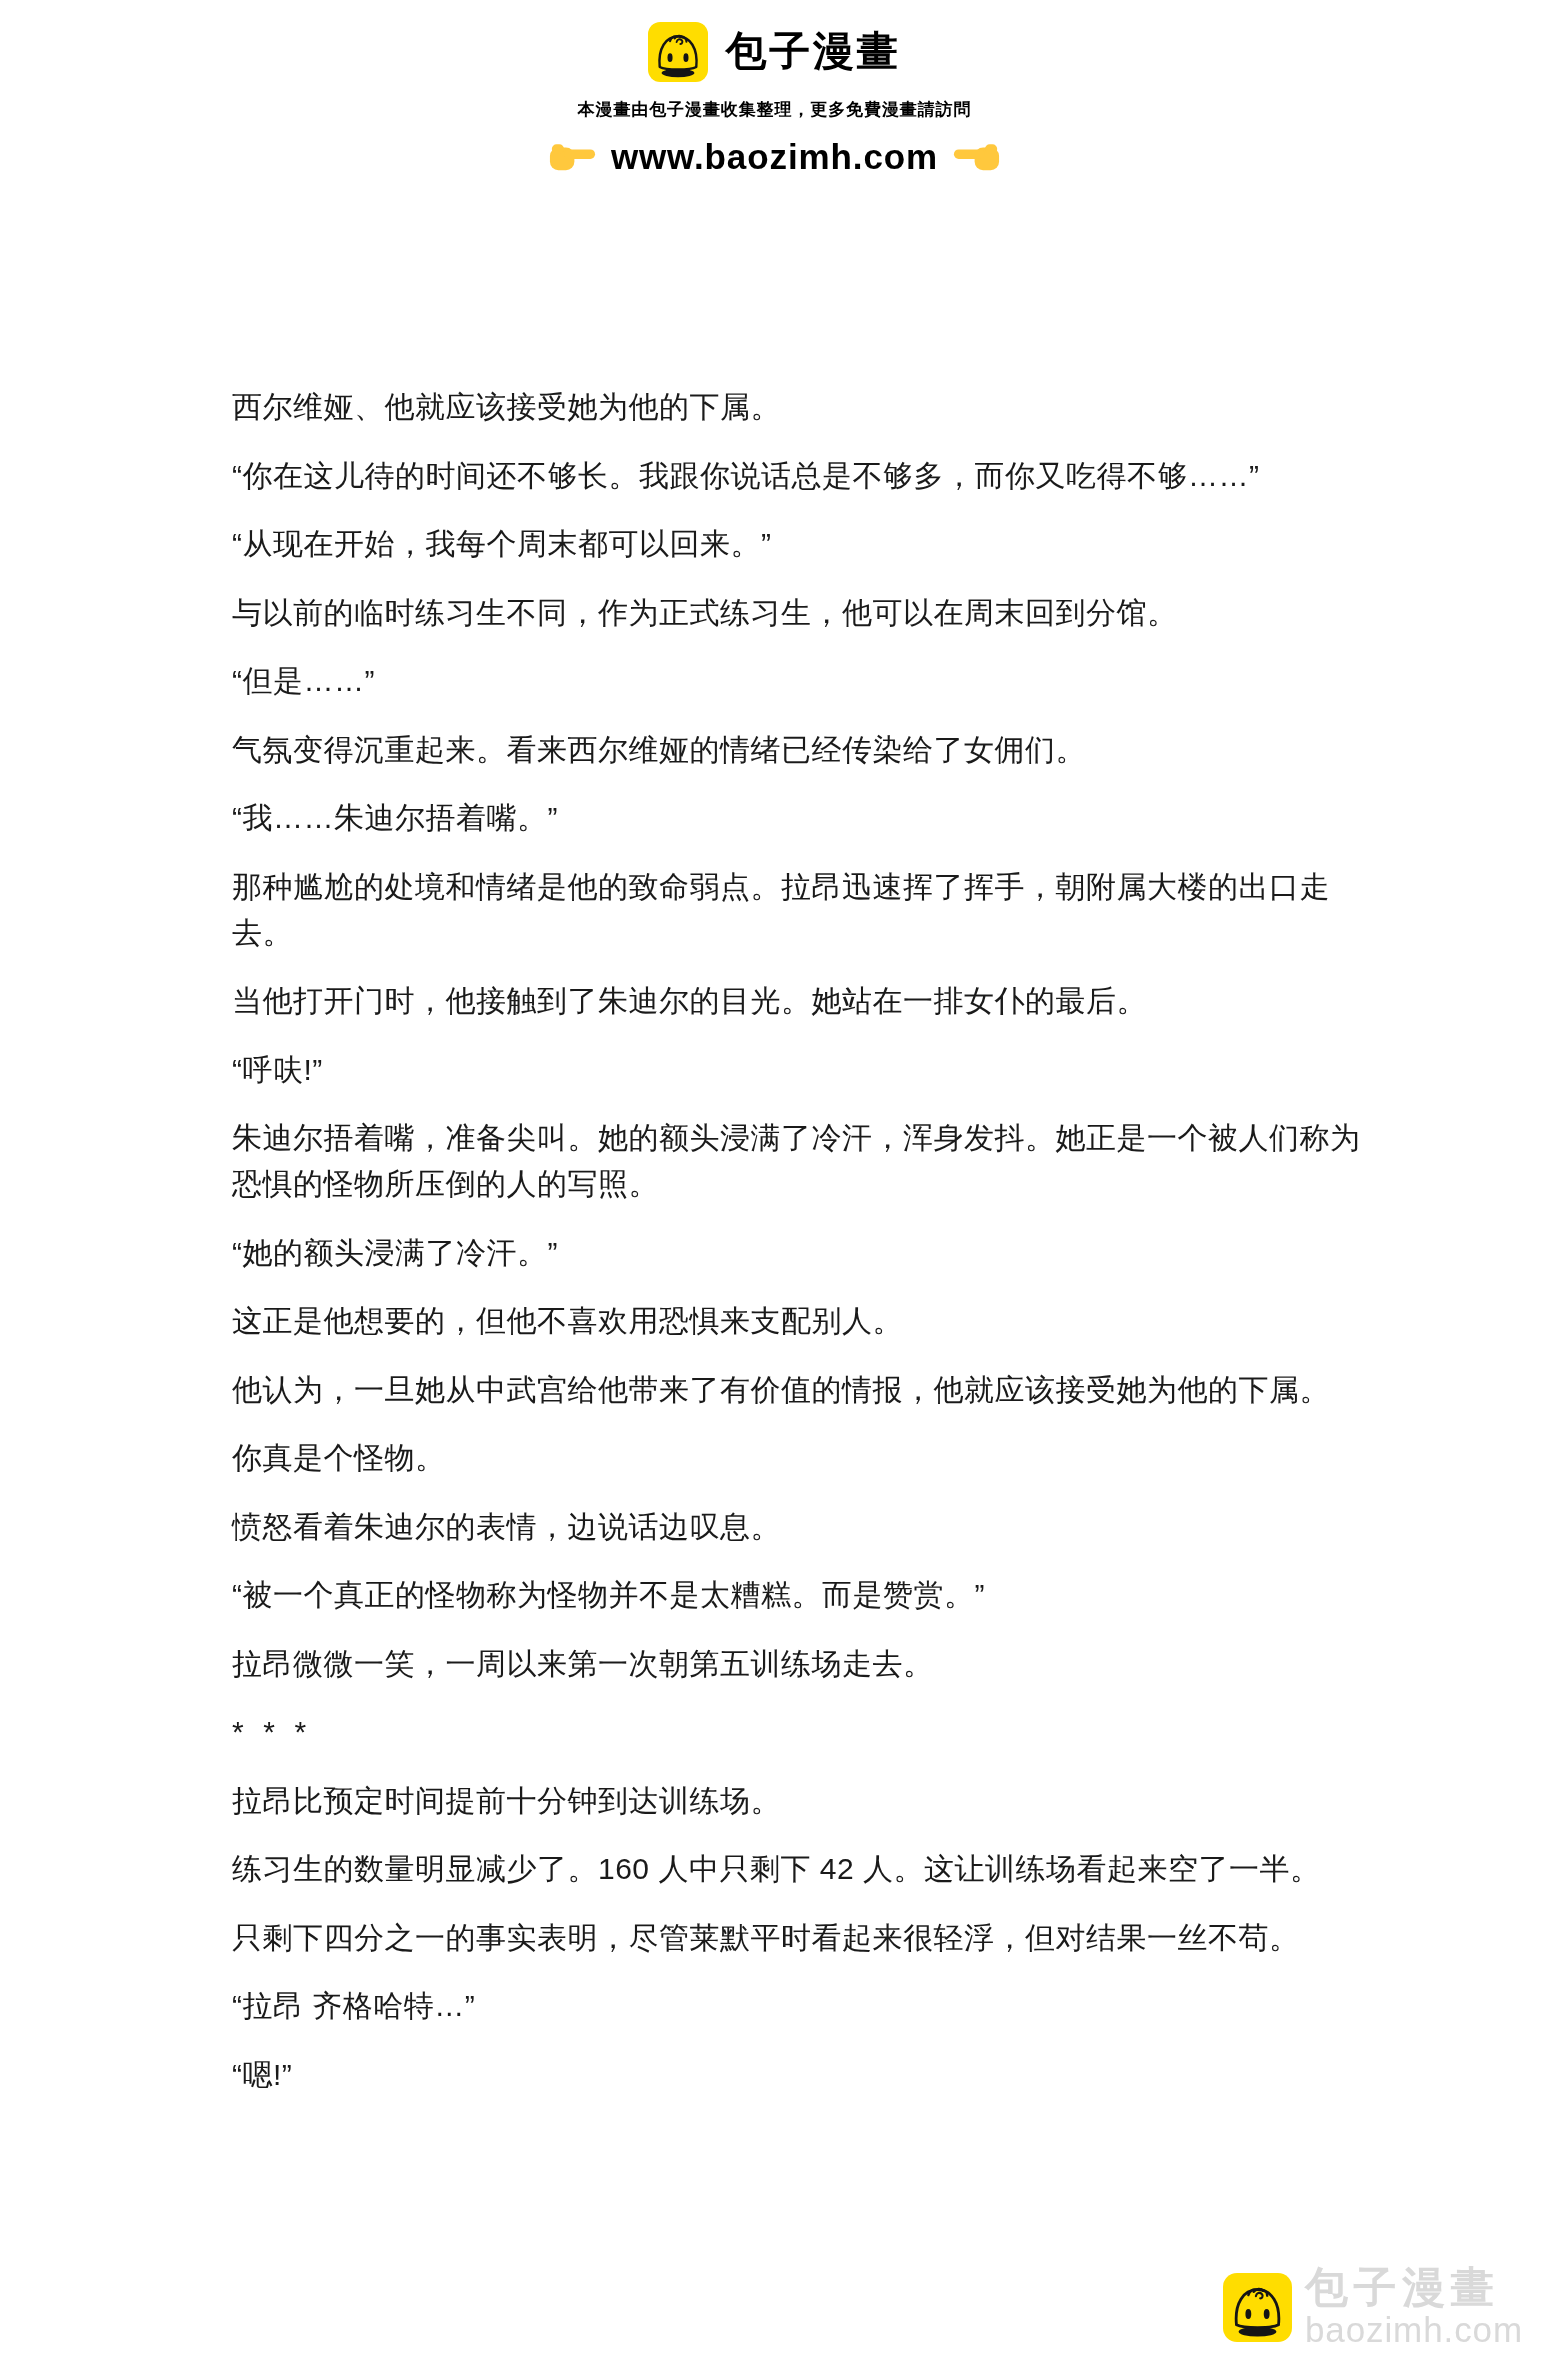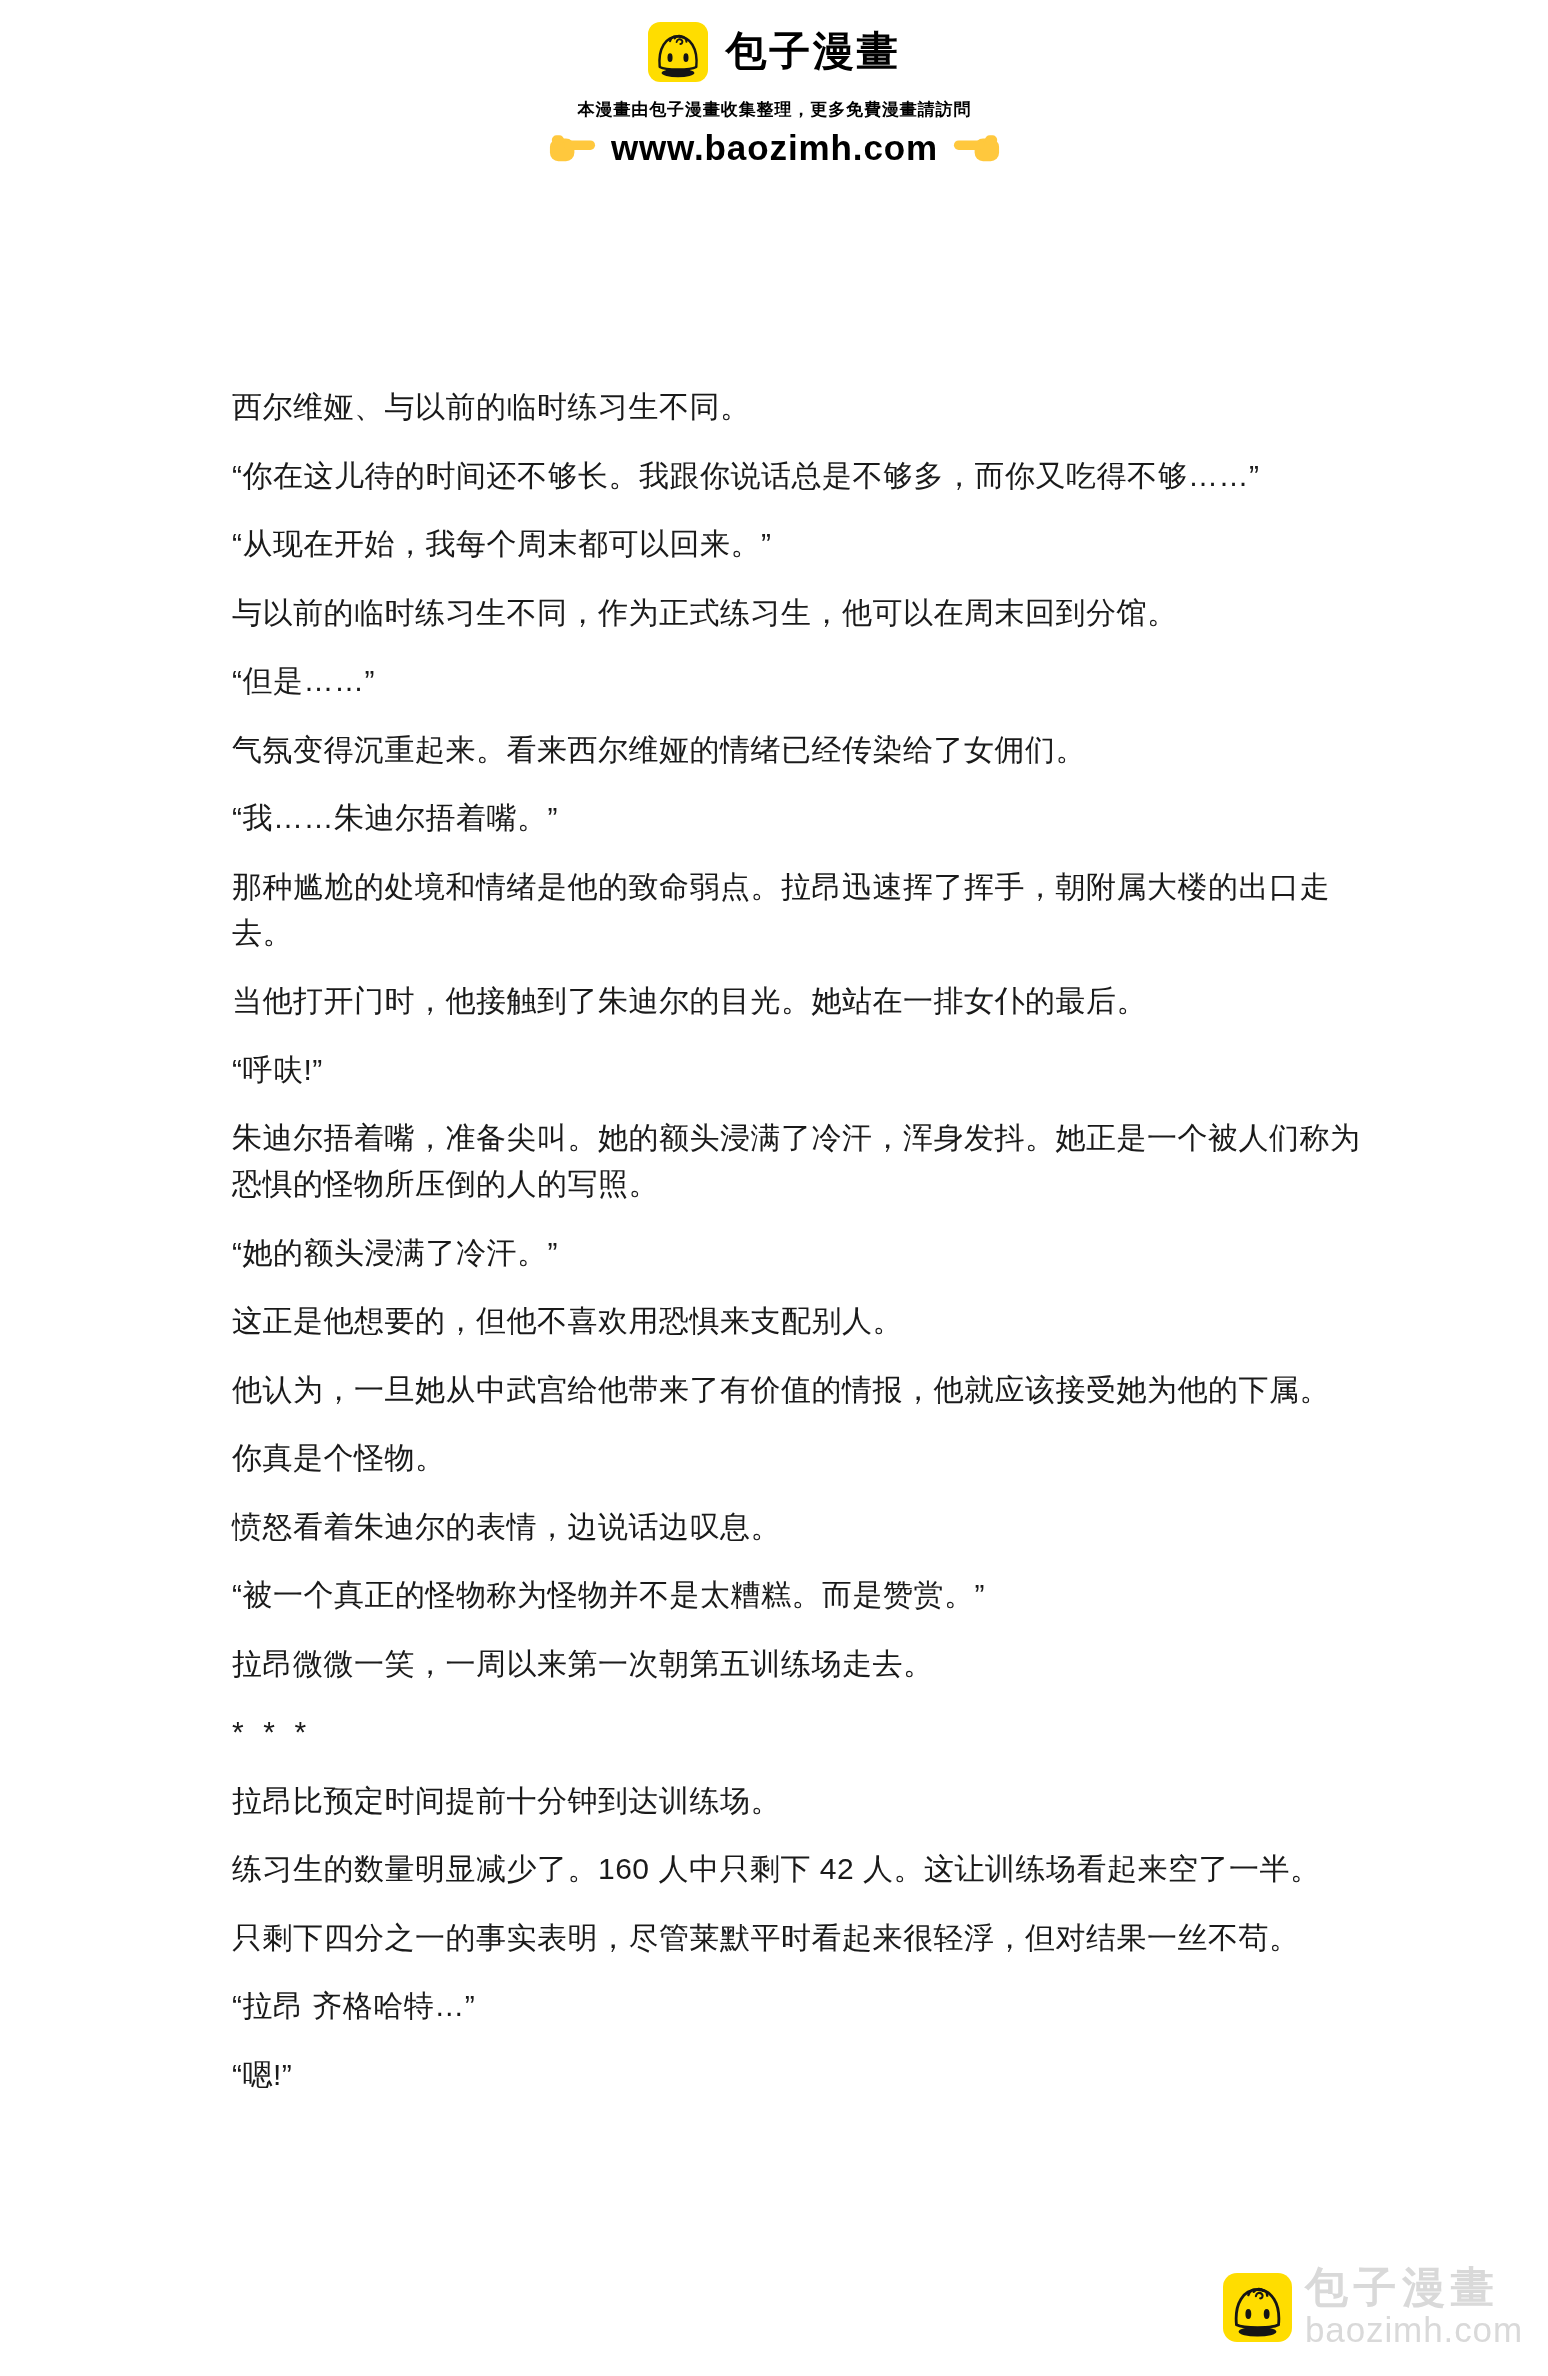--- a/index.html
+++ b/index.html
@@ -39,21 +39,21 @@
   }
   .header-subtitle {
     margin-top: 17px;
     font-size: 17px;
     font-weight: 700;
     color: #000000;
     letter-spacing: 0.9px;
     line-height: 1.2;
   }
   .url-row {
-    margin-top: 9px;
+    margin-top: 18px;
     display: flex;
     align-items: center;
     gap: 15px;
   }
   .hand-icon { color: #FFC83D; display: inline-flex; }
   .hand-icon svg { display: block; }
   .hand-flip { transform: scaleX(-1); }
   .url-text {
     font-size: 35px;
     font-weight: 700;
@@ -140,21 +140,21 @@
       <svg width="47" height="32" viewBox="0 0 50 34" aria-hidden="true">
         <rect x="1" y="7" width="26" height="24" rx="9" fill="currentColor"></rect>
         <rect x="16" y="9" width="33" height="10" rx="5" fill="currentColor"></rect>
         <rect x="3" y="3.5" width="13" height="10" rx="5" fill="currentColor"></rect>
       </svg>
     </span>
   </div>
 </header>
 
 <main class="novel-content">
-  <p>西尔维娅、与以前的临时练习生不同。</p>
+  <p>西尔维娅、他就应该接受她为他的下属。</p>
   <p>“你在这儿待的时间还不够长。我跟你说话总是不够多，而你又吃得不够……”</p>
   <p>“从现在开始，我每个周末都可以回来。”</p>
   <p>与以前的临时练习生不同，作为正式练习生，他可以在周末回到分馆。</p>
   <p>“但是……”</p>
   <p>气氛变得沉重起来。看来西尔维娅的情绪已经传染给了女佣们。</p>
   <p>“我……朱迪尔捂着嘴。”</p>
   <p>那种尴尬的处境和情绪是他的致命弱点。拉昂迅速挥了挥手，朝附属大楼的出口走去。</p>
   <p>当他打开门时，他接触到了朱迪尔的目光。她站在一排女仆的最后。</p>
   <p>“呼呋!”</p>
   <p>朱迪尔捂着嘴，准备尖叫。她的额头浸满了冷汗，浑身发抖。她正是一个被人们称为恐惧的怪物所压倒的人的写照。</p>

